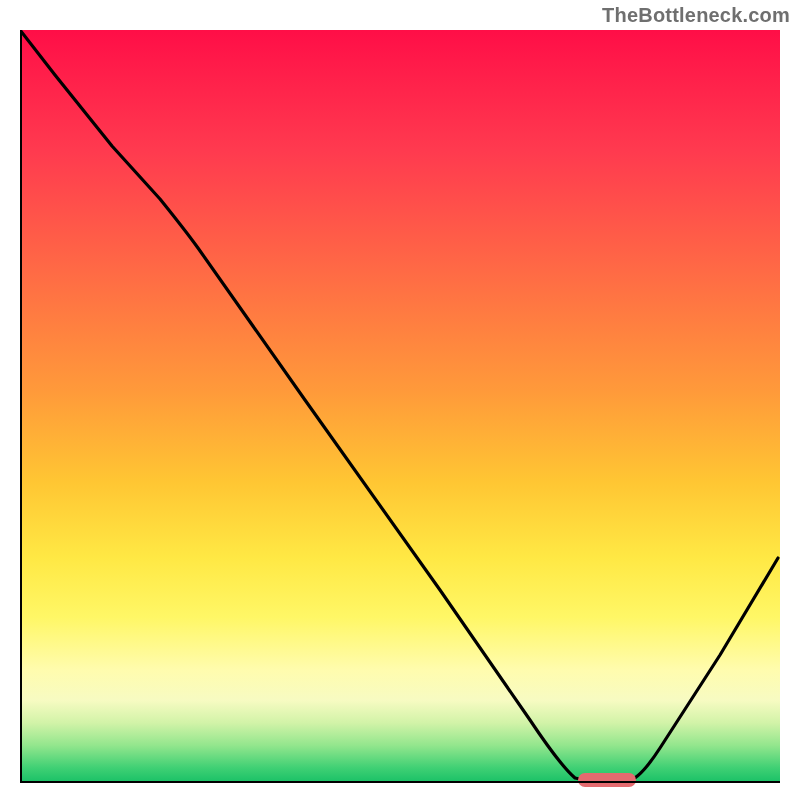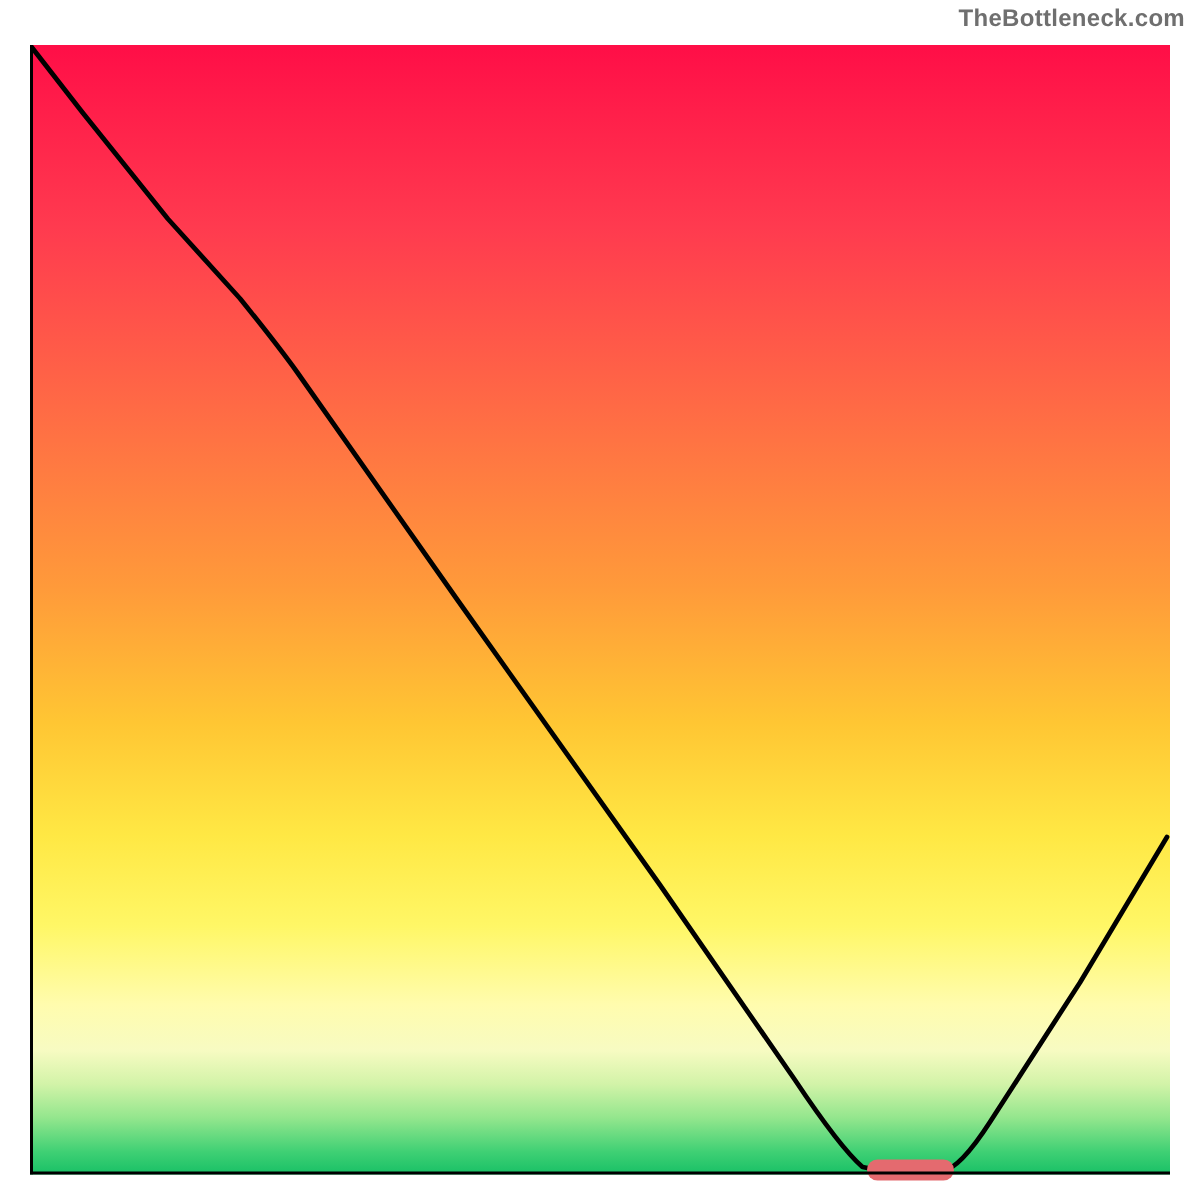--- a/index.html
+++ b/index.html
@@ -13,21 +13,21 @@
   }
   .stage {
     position: relative;
     width: 800px;
     height: 800px;
   }
   .watermark {
     position: absolute;
     top: 4px;
     right: 10px;
-    font-size: 16px;
+    font-size: 20px;
     font-weight: 600;
     color: #6f6f6f;
     letter-spacing: 0.2px;
   }
   .plot-area {
     position: absolute;
     left: 20px;
     top: 30px;
     width: 760px;
     height: 753px;

